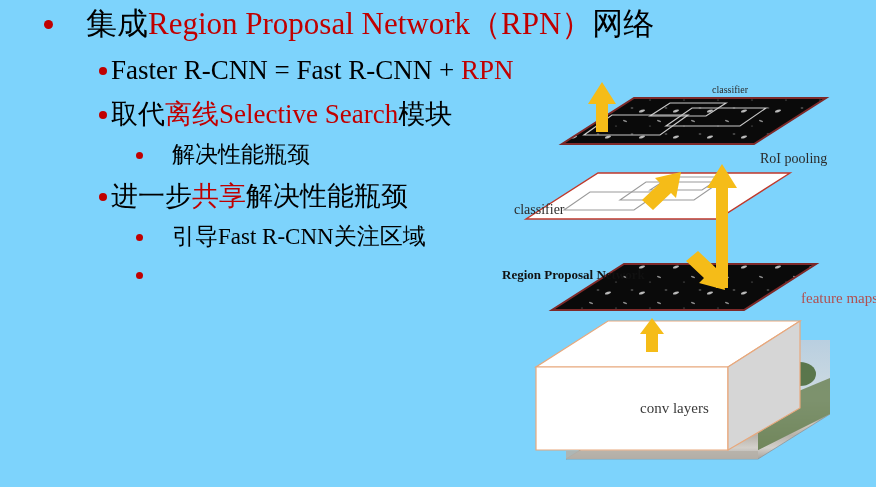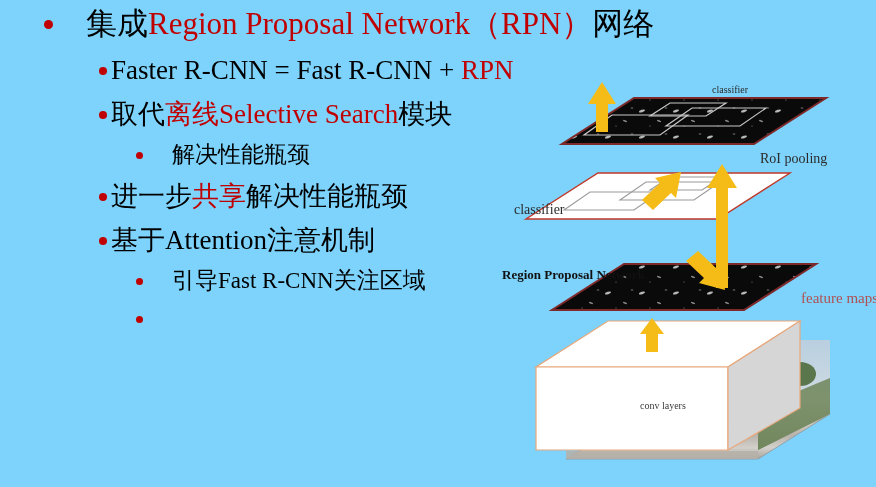--- a/index.html
+++ b/index.html
@@ -69,21 +69,21 @@
     position: absolute;
     font-family: "Liberation Serif", "DejaVu Serif", serif;
     color: #2b2b2b;
     white-space: nowrap;
   }
   .dlabel.classifier   { left: 212px; top: 6px;   font-size: 10px; }
   .dlabel.roi          { left: 260px; top: 73px;  font-size: 14px; }
   .dlabel.proposals    { left: 14px;  top: 124px; font-size: 14px; }
   .dlabel.rpn          { left: 2px;   top: 189px; font-size: 13px; font-weight: bold; color:#111; }
   .dlabel.featuremaps  { left: 301px; top: 212px; font-size: 15px; color: #B05050; }
-  .dlabel.convlayers   { left: 140px; top: 322px; font-size: 10px; color: #3a3a3a; }
+  .dlabel.convlayers   { left: 140px; top: 322px; font-size: 15px; color: #3a3a3a; }
 </style>
 </head>
 <body>
 
 <div id="slide">
 
   <div class="bullets" id="bullet-list">
       <div class="row lvl1">
         <span class="dot" style="background: rgb(192, 0, 0);"></span>
         <span class="txt"><span>集成</span><span class="red" style="color: rgb(192, 0, 0);">Region Proposal Network</span><span class="red" style="color: rgb(192, 0, 0);">（RPN）</span><span>网络</span></span>
@@ -96,24 +96,20 @@
         <span class="dot" style="background: rgb(192, 0, 0);"></span>
         <span class="txt"><span>取代</span><span class="red" style="color: rgb(192, 0, 0);">离线Selective Search</span><span>模块</span></span>
       </div>
       <div class="row lvl3">
         <span class="dot" style="background: rgb(192, 0, 0);"></span>
         <span class="txt"><span>解决性能瓶颈</span></span>
       </div>
       <div class="row lvl2">
         <span class="dot" style="background: rgb(192, 0, 0);"></span>
         <span class="txt"><span>进一步</span><span class="red" style="color: rgb(192, 0, 0);">共享</span><span>解决性能瓶颈</span></span>
-      </div>
-      <div class="row lvl2">
-        <span class="dot" style="background: rgb(192, 0, 0);"></span>
-        <span class="txt"><span>基于Attention注意机制</span></span>
       </div>
       <div class="row lvl3">
         <span class="dot" style="background: rgb(192, 0, 0);"></span>
         <span class="txt"><span>引导Fast R-CNN关注区域</span></span>
       </div>
       <div class="row lvl3">
         <span class="dot" style="background: rgb(192, 0, 0);"></span>
       </div>
     </div>
 

